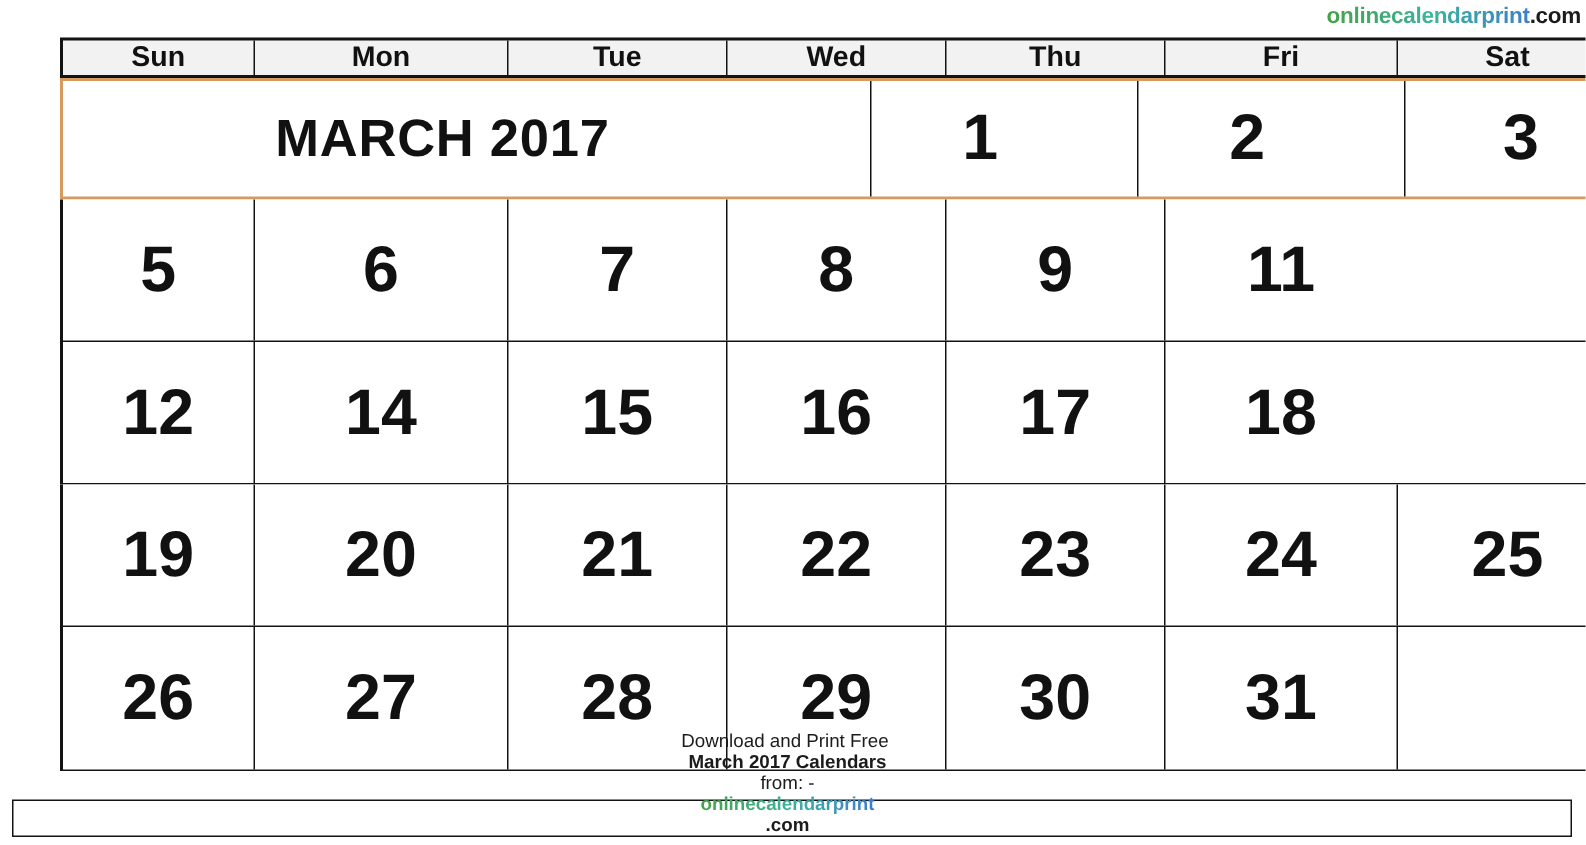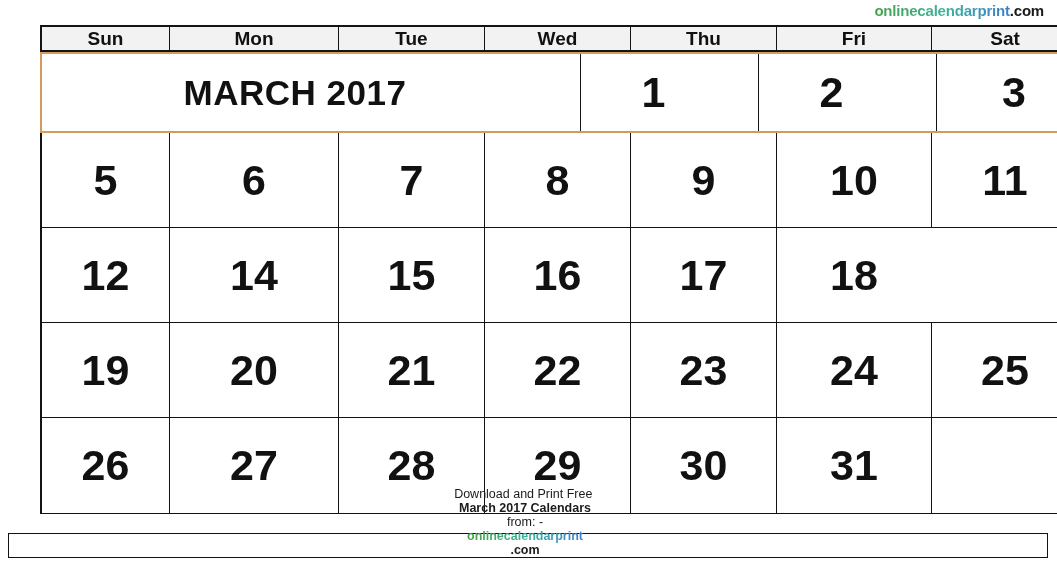--- a/index.html
+++ b/index.html
@@ -2,21 +2,21 @@
 <html><head>
 <meta charset="utf-8">
 <style>
   html,body{margin:0;padding:0;background:#fff;}
   body{
     width:1057px;height:563px;position:relative;overflow:hidden;
     font-family:"Liberation Sans",sans-serif;color:#111;
   }
   
   .brand{
-    position:absolute;top:2px;right:13px;
+    position:absolute;top:2px;right:3px;
     font-size:15px;font-weight:bold;letter-spacing:-0.2px;white-space:nowrap;
   }
   .grad-text{
     background:linear-gradient(90deg,#45a145 0%,#3cb39e 52%,#3c7ecd 100%);
     -webkit-background-clip:text;background-clip:text;color:transparent;
     display:inline-block;
   }
   .brand .suffix{color:#1b1b1b;}
 
   
@@ -70,21 +70,20 @@
     <div class="dcell">3</div>
     <div class="dcell">4</div>
   </div>
 
   <div class="row row-week">
     <div class="dcell">5</div>
     <div class="dcell">6</div>
     <div class="dcell">7</div>
     <div class="dcell">8</div>
     <div class="dcell">9</div>
-    <div class="dcell">10</div>
     <div class="dcell">11</div>
   </div>
 
   <div class="row row-week">
     <div class="dcell">12</div>
     <div class="dcell">14</div>
     <div class="dcell">15</div>
     <div class="dcell">16</div>
     <div class="dcell">17</div>
     <div class="dcell">18</div>

